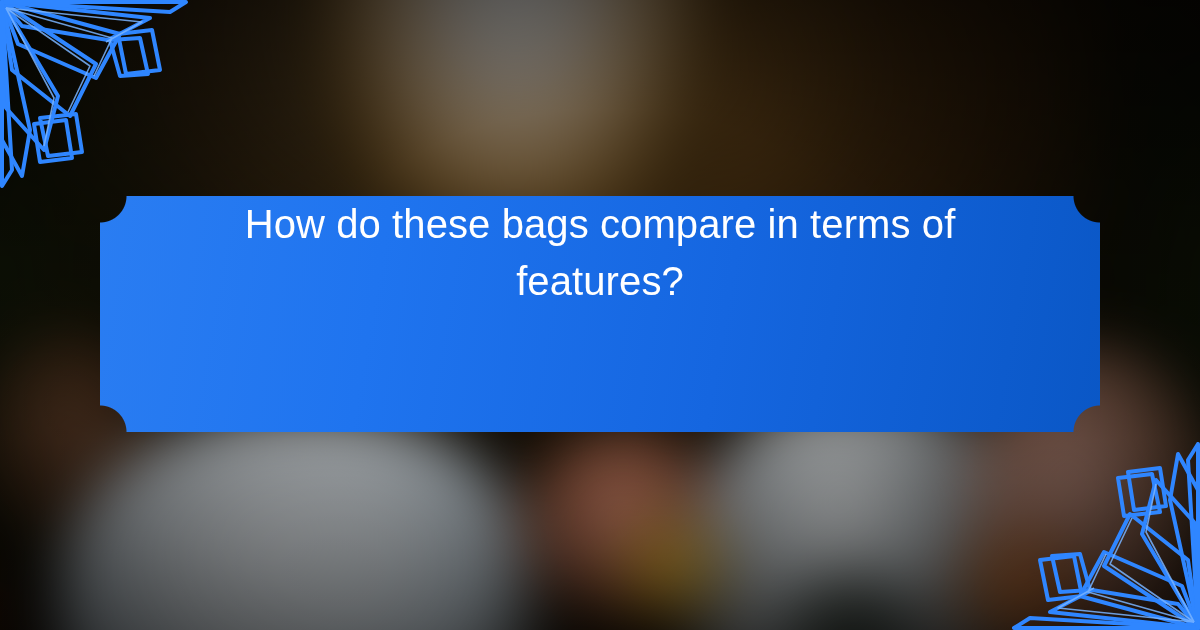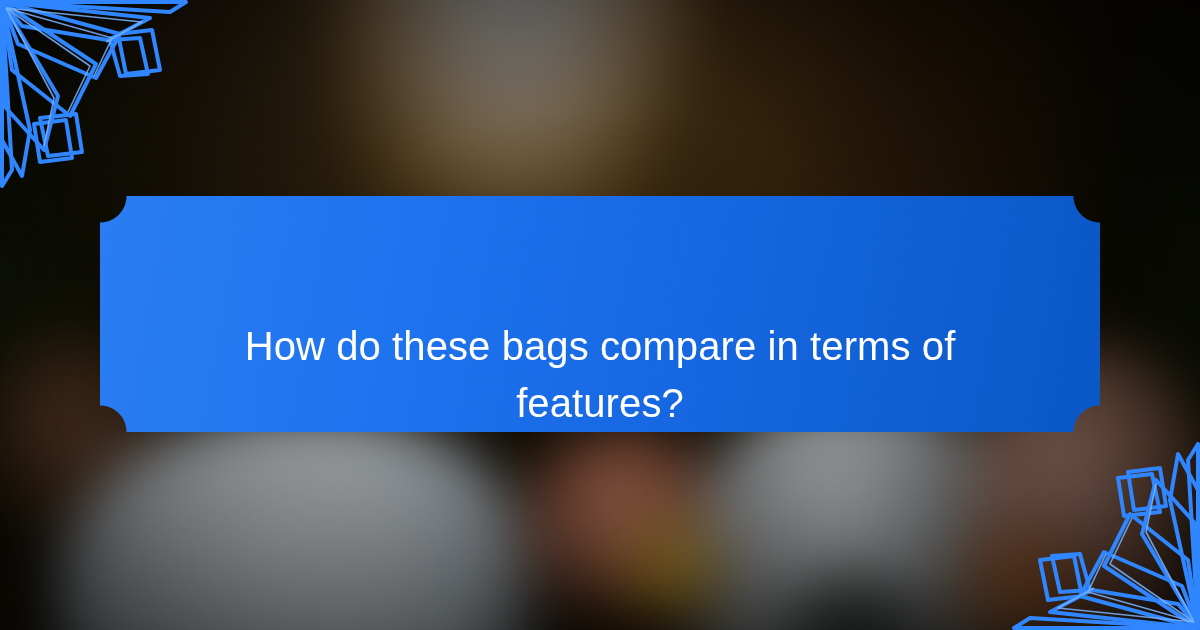--- a/index.html
+++ b/index.html
@@ -160,21 +160,21 @@
   .ornament.tl { left:0; top:0; }
   .ornament.br { right:0; bottom:0; transform:rotate(180deg); }
   .ornament svg { display:block; width:100%; height:100%; }
 
   
   .banner {
     position:absolute;
     left:100px; top:196px;
     width:1000px; height:236px;
     background:linear-gradient(100deg, #2a7df2 0%, #1f74ef 28%, #1566e0 62%, #0a57c6 100%);
-    display:flex; align-items:flex-end; justify-content:center;
+    display:flex; align-items:flex-start; justify-content:center;
     
     -webkit-mask:
       radial-gradient(circle 26px at 0 0,    transparent 0 26px, #000 27px),
       radial-gradient(circle 26px at 100% 0, transparent 0 26px, #000 27px),
       radial-gradient(circle 26px at 0 100%, transparent 0 26px, #000 27px),
       radial-gradient(circle 26px at 100% 100%, transparent 0 26px, #000 27px);
     -webkit-mask-composite:source-in;
     mask:
       radial-gradient(circle 26px at 0 0,    transparent 0 26px, #000 27px),
       radial-gradient(circle 26px at 100% 0, transparent 0 26px, #000 27px),

